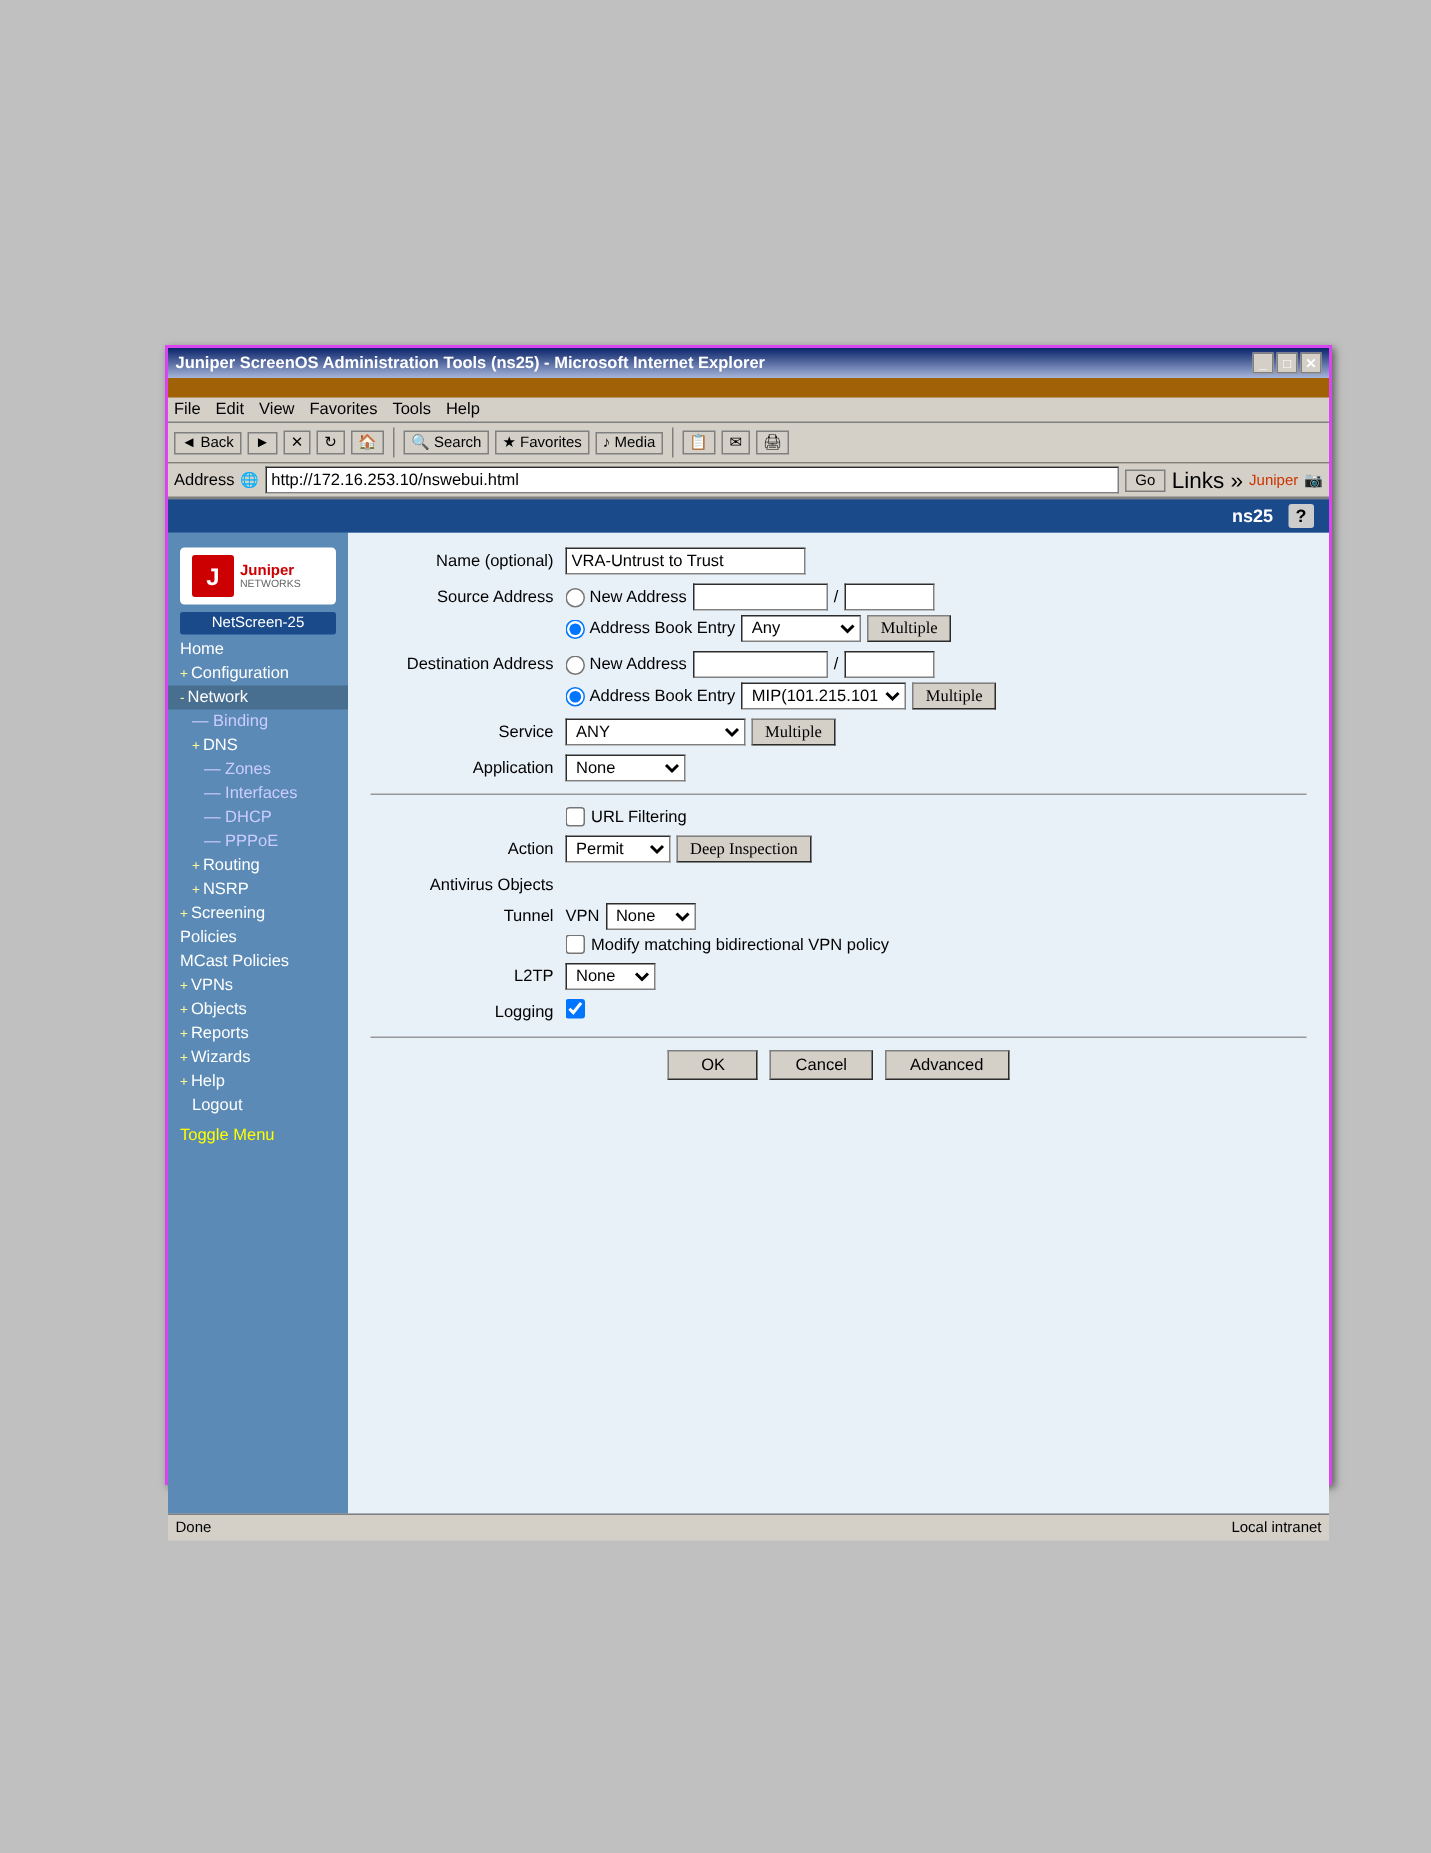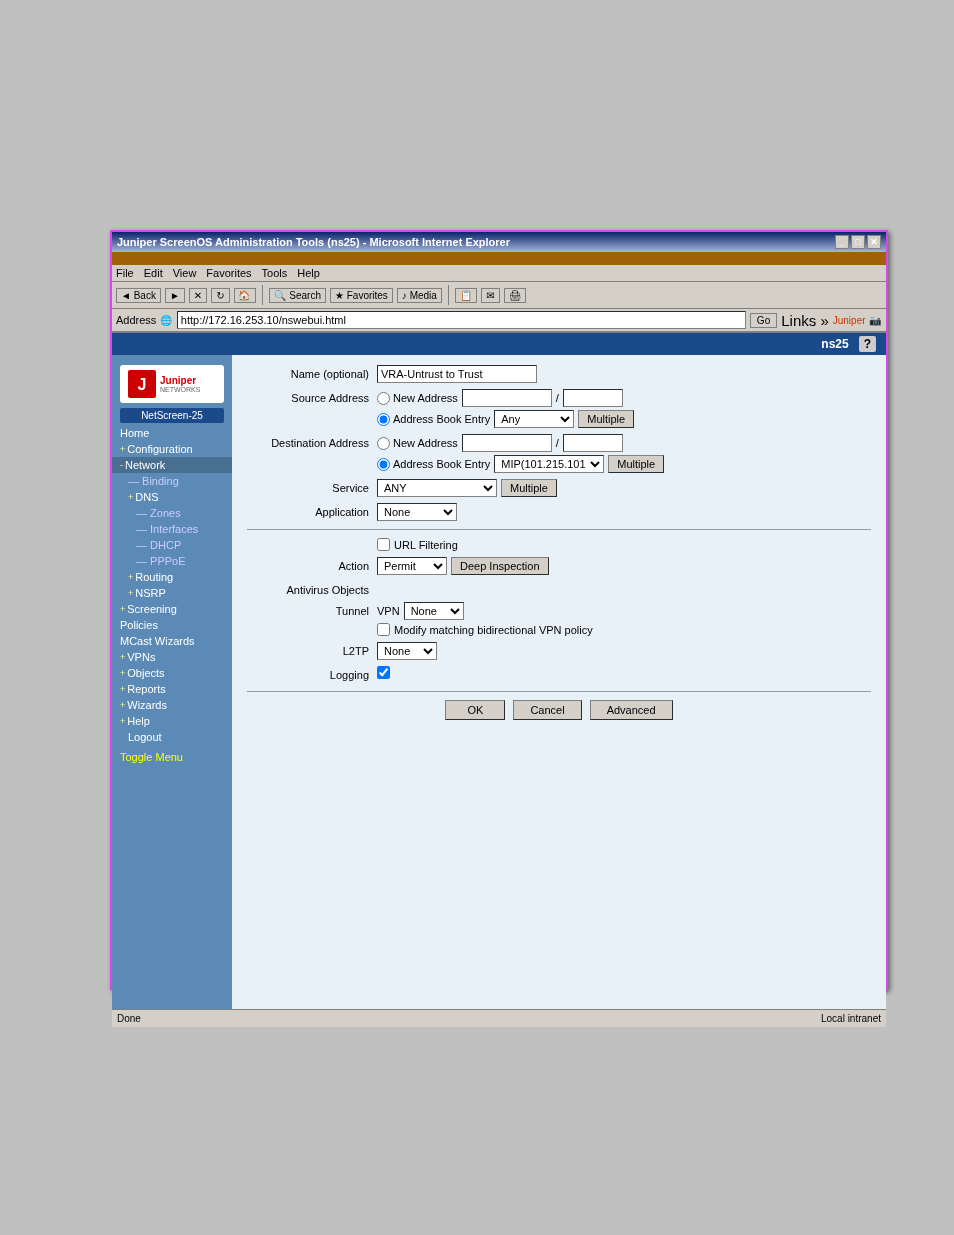--- a/index.html
+++ b/index.html
@@ -244,20 +244,21 @@
       padding: 0 2px;
     }
 
     .btn {
       background: #d4d0c8;
       border: 1px outset #808080;
       padding: 2px 8px;
       font-size: 11px;
       cursor: pointer;
       white-space: nowrap;
+      font-family: Liberation Serif, serif;
     }
 
     .radio-option {
       display: flex;
       align-items: center;
       gap: 3px;
       font-size: 11px;
     }
 
     .horizontal-rule {
@@ -450,21 +451,21 @@
           <span>NSRP</span>
         </div>
         <div class="nav-item">
           <span class="nav-expand">+</span>
           <span>Screening</span>
         </div>
         <div class="nav-item">
           <span>Policies</span>
         </div>
         <div class="nav-item">
-          <span>MCast Wizards</span>
+          <span>MCast Policies</span>
         </div>
         <div class="nav-item">
           <span class="nav-expand">+</span>
           <span>VPNs</span>
         </div>
         <div class="nav-item">
           <span class="nav-expand">+</span>
           <span>Objects</span>
         </div>
         <div class="nav-item">

